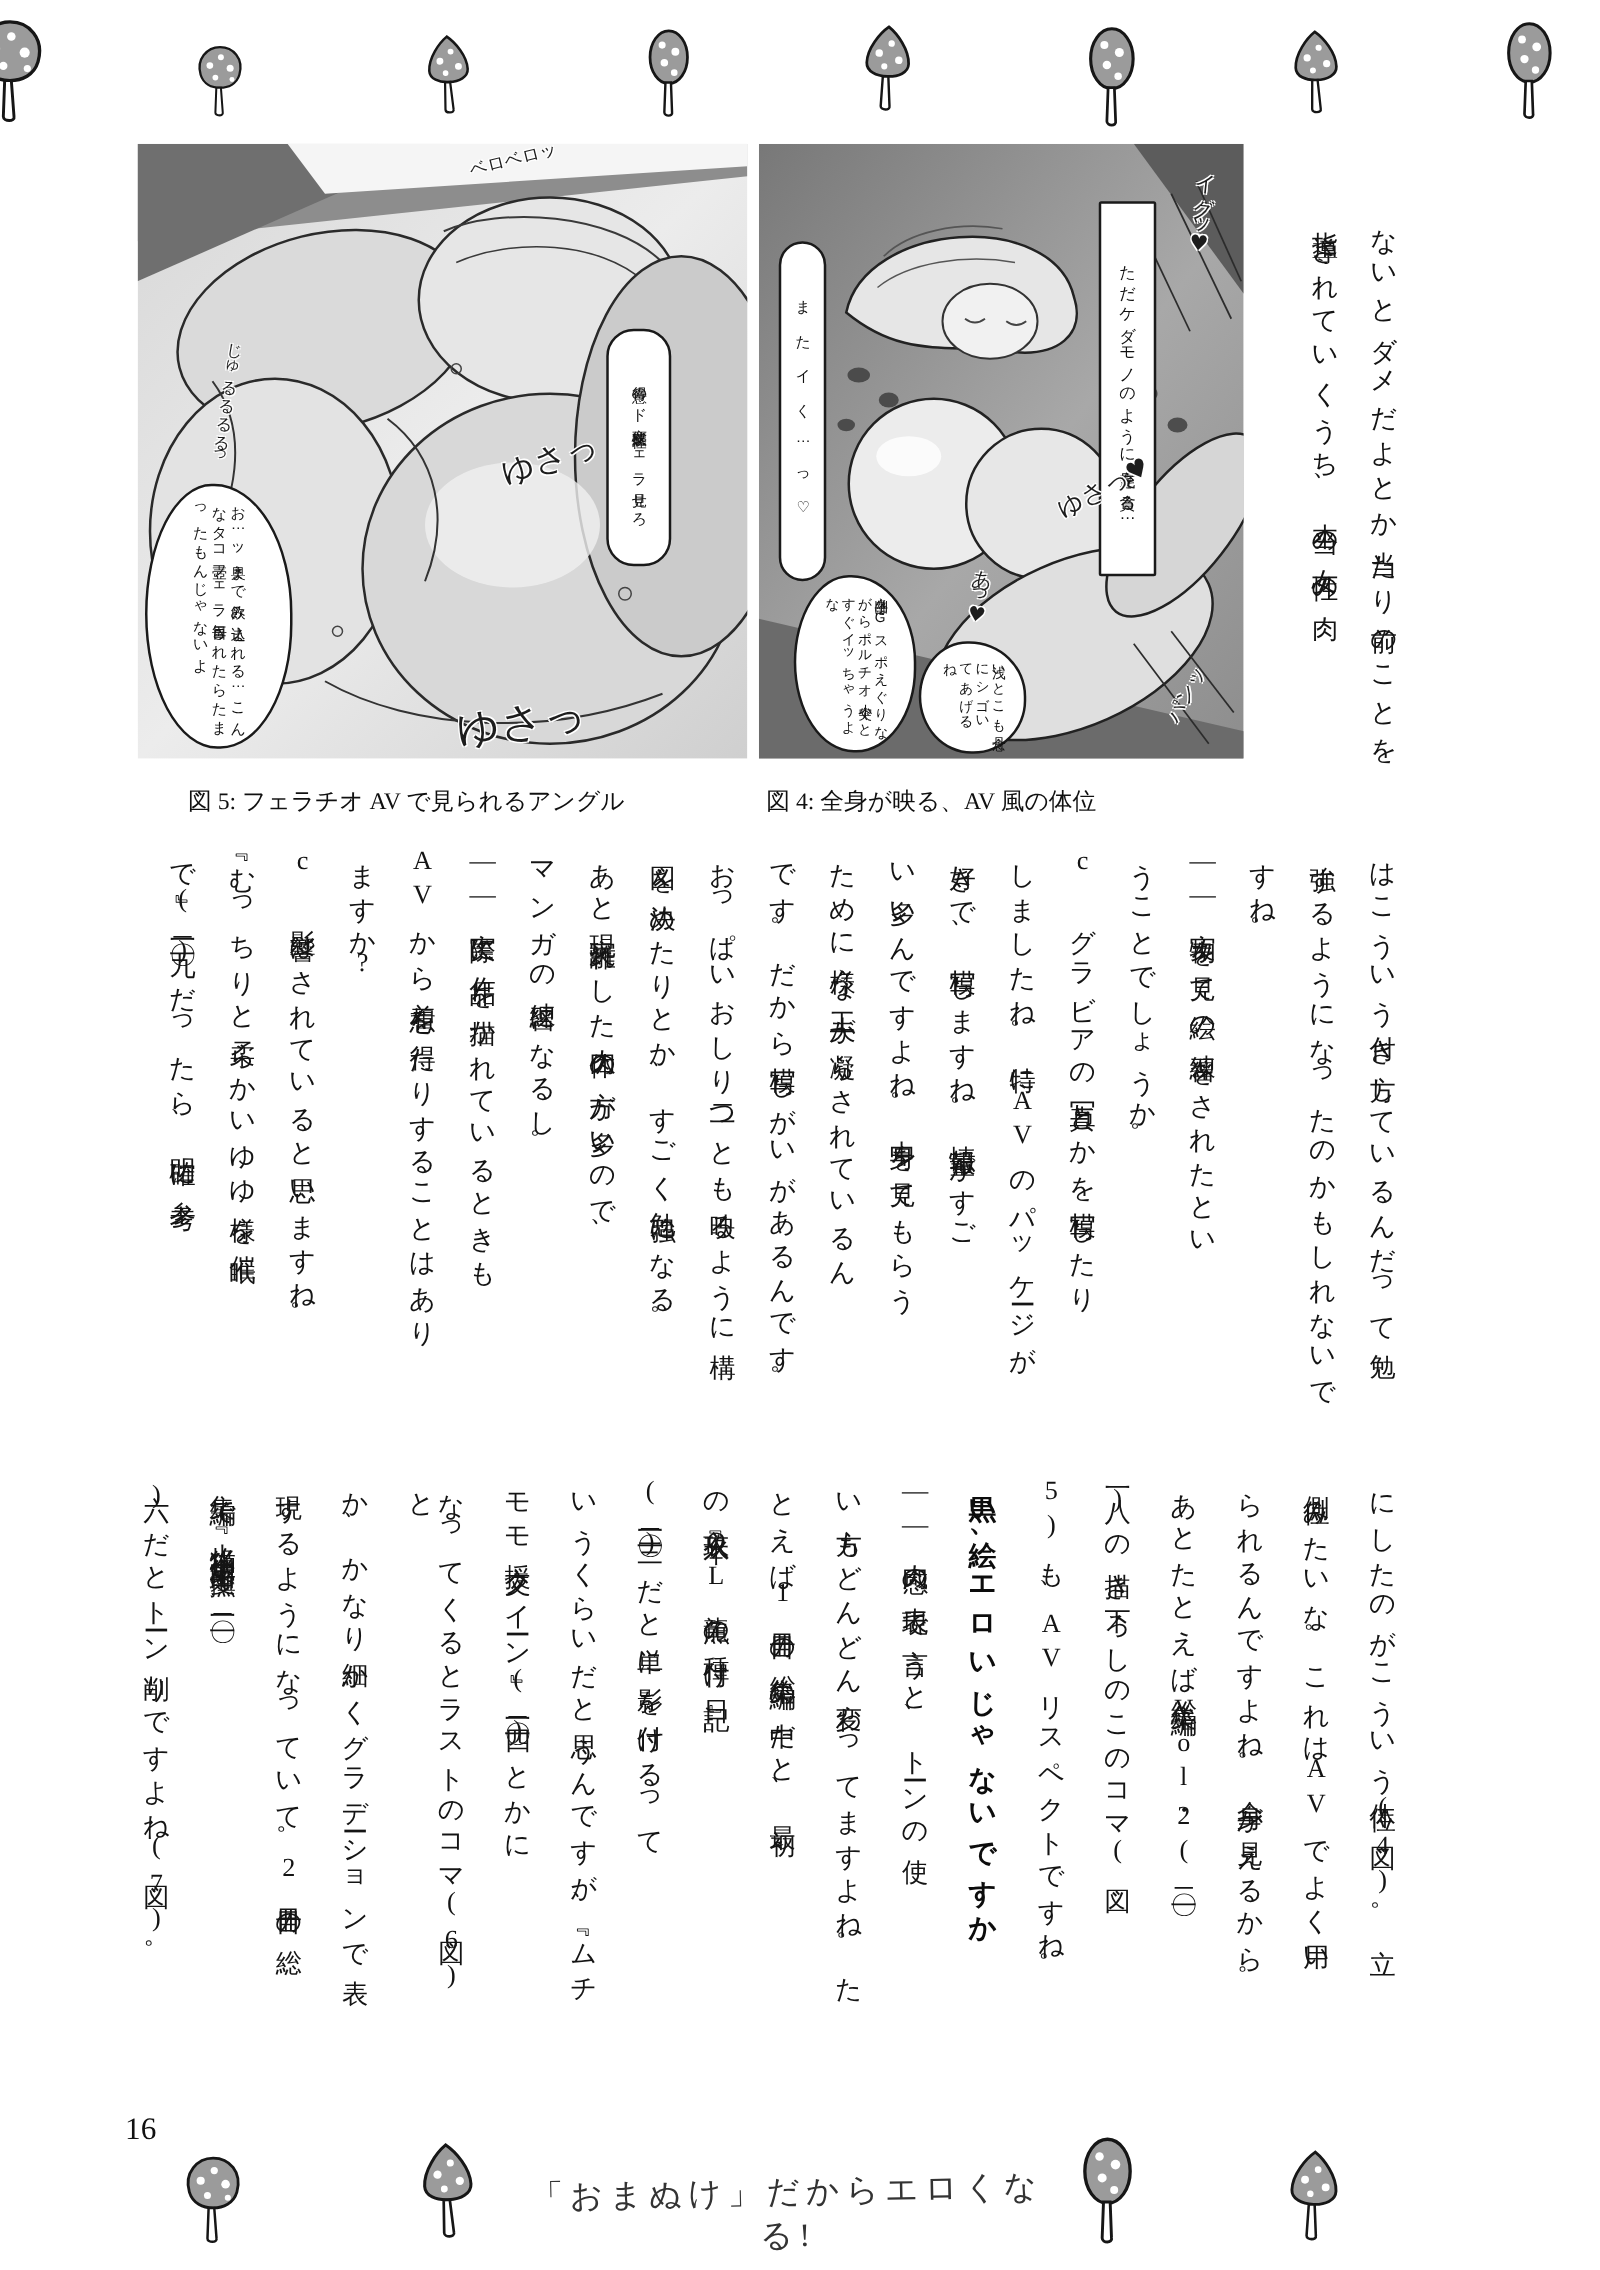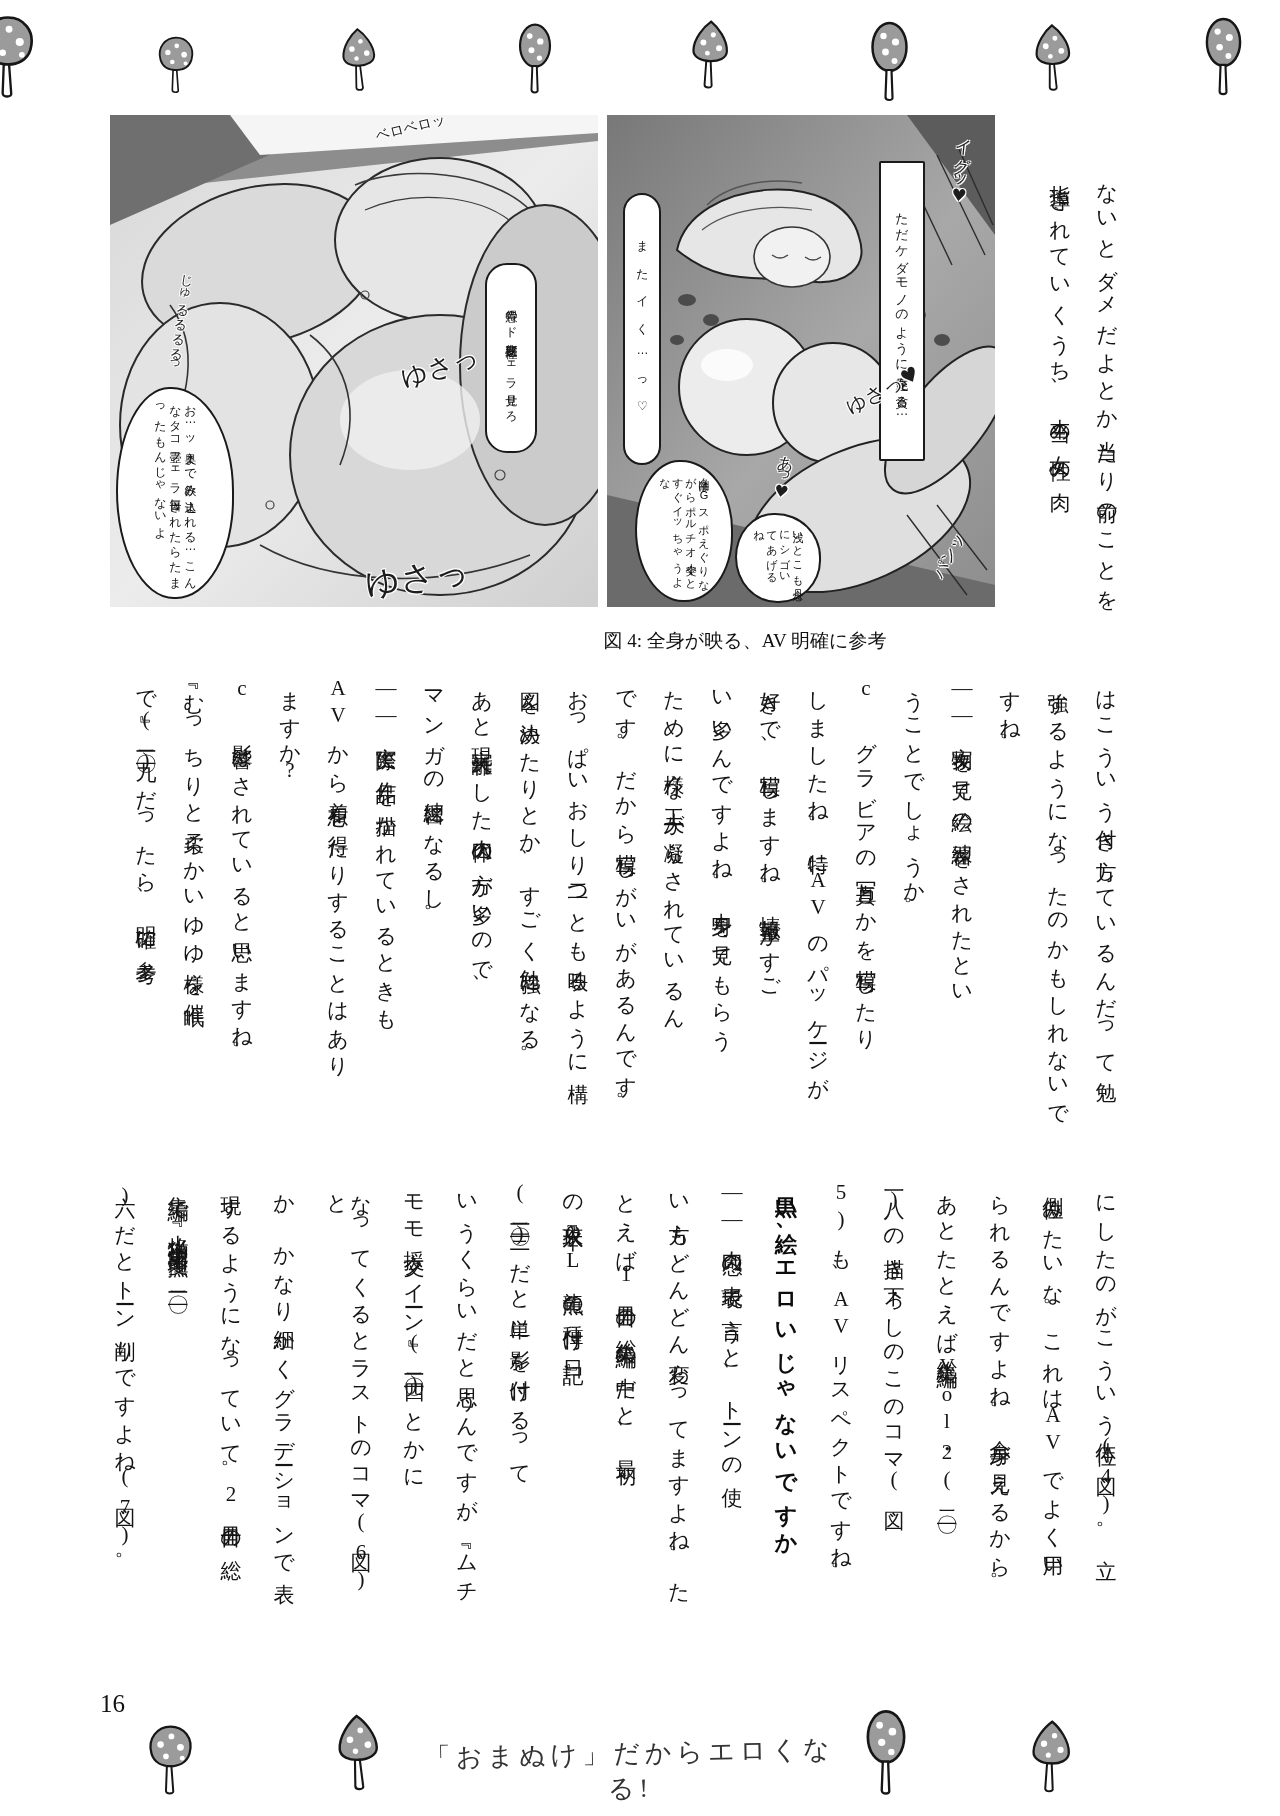--- a/index.html
+++ b/index.html
@@ -164,20 +164,21 @@
       <circle cx="390" cy="360" r="5" fill="none" stroke="#444" stroke-width="1.2"></circle>
       <circle cx="160" cy="390" r="4" fill="none" stroke="#444" stroke-width="1.2"></circle>
     </svg>
     <div class="bubble capsule" style="left:375px;top:148px;width:52px;height:190px;font-size:12px">得意のド変態妖怪フェラ見せろ</div>
     <div class="bubble round" style="left:6px;top:272px;width:118px;height:212px;font-size:12px">お…ッ奥まで飲み込まれる…こんなタコ壺フェラ毎日されたらたまったもんじゃないよ</div>
     <div class="sfx" style="left:265px;top:4px;font-size:14px;transform:rotate(-14deg)">ベロベロッ</div>
     <div class="sfx vert" style="left:62px;top:150px;font-size:13px;transform:rotate(8deg)">じゅるるるるっ</div>
     <div class="sfx" style="left:290px;top:235px;font-size:26px;transform:rotate(-18deg)">ゆさっ</div>
     <div class="sfx" style="left:255px;top:440px;font-size:34px;transform:rotate(-8deg)">ゆさっ</div>
   </div>
+  <div class="caption" style="left:110px;top:628px;width:430px">図 5: フェラチオ AV で見られるアングル</div>
 
   <div class="figure" style="left:607px;top:115px;width:388px;height:492px">
     <svg class="fig-art" width="388" height="492" viewBox="0 0 388 492">
       <defs>
         <linearGradient id="g4" x1="0" y1="0" x2="1" y2="1">
           <stop offset="0" stop-color="#787878"></stop>
             <stop offset="0.55" stop-color="#a8a8a8"></stop>
             <stop offset="1" stop-color="#8d8d8d"></stop>
         </linearGradient>
       </defs>
@@ -222,21 +223,21 @@
     </svg>
     <div class="bubble box" style="left:272px;top:46px;width:46px;height:300px;font-size:13px">ただケダモノのように交尾を貪る…</div>
     <div class="bubble capsule" style="left:16px;top:78px;width:38px;height:272px;font-size:12px;letter-spacing:14px">またイく…っ♡</div>
     <div class="bubble round" style="left:28px;top:345px;width:98px;height:142px;font-size:11px;line-height:13px">幽々子はGスポえぐりながらポルチオ小突くとすぐイッちゃうよな</div>
     <div class="bubble round" style="left:128px;top:398px;width:86px;height:90px;font-size:11px;line-height:13px">浅いとこも丹念にシゴいてあげるね</div>
     <div class="sfx vert" style="left:344px;top:12px;font-size:17px;transform:rotate(6deg)">イグッ♥</div>
     <div class="sfx" style="left:236px;top:262px;font-size:20px;transform:rotate(-28deg)">ゆさっ♥</div>
     <div class="sfx vert" style="left:166px;top:330px;font-size:16px;transform:rotate(10deg)">あっ♥</div>
     <div class="sfx" style="left:318px;top:430px;font-size:16px;transform:rotate(-62deg)">パンッ</div>
   </div>
-  <div class="caption" style="left:600px;top:628px;width:290px">図 4: 全身が映る、AV 明確に参考</div>
+  <div class="caption" style="left:600px;top:628px;width:290px">図 4: 全身が映る、AV 風の体位</div>
 
   <div class="vband marginband" style="left:1019px;top:168px;width:100px;height:442px">
     <div class="colgroup"><div class="tcol">ないとダメだよとか当たり前のことを</div><div class="tcol">指導されていくうち、本当の女性の肉</div></div>
   </div>
 
   <div class="vband band1" style="left:110px;top:676px;width:1008px;height:442px">
     <div class="colgroup"><div class="tcol">はこういう付き方しているんだって勉</div><div class="tcol">強するようになったのかもしれないで</div><div class="tcol">すね。</div><div class="tcol">――実物を見て絵の練習をされたとい</div><div class="tcol">うことでしょうか。</div><div class="tcol">c　グラビアの写真とかを模写したり</div><div class="tcol">しましたね。特にAVのパッケージが</div><div class="tcol">好きで、模写しますね。情報量がすご</div><div class="tcol">い多いんですよね。中身を見てもらう</div><div class="tcol">ために様々な工夫が凝らされているん</div><div class="tcol">です。だから模写しがいがあるんです。</div><div class="tcol">おっぱいおしり二つとも映るように構</div><div class="tcol">図を決めたりとか、すごく勉強になる。</div><div class="tcol">あと現実離れした肉体の方が多いので、</div><div class="tcol">マンガの練習になるし。</div><div class="tcol">――実際に作品を描かれているときも</div><div class="tcol">AVから着想を得たりすることはあり</div><div class="tcol">ますか?</div><div class="tcol">c　影響はされていると思いますね。</div><div class="tcol">『むっちりと柔らかいゆゆ様を催眠</div><div class="tcol">で』(二〇一九)だったら、明確に参考</div></div>
   </div>
 
   <div class="vband band2" style="left:110px;top:1180px;width:1008px;height:440px">

